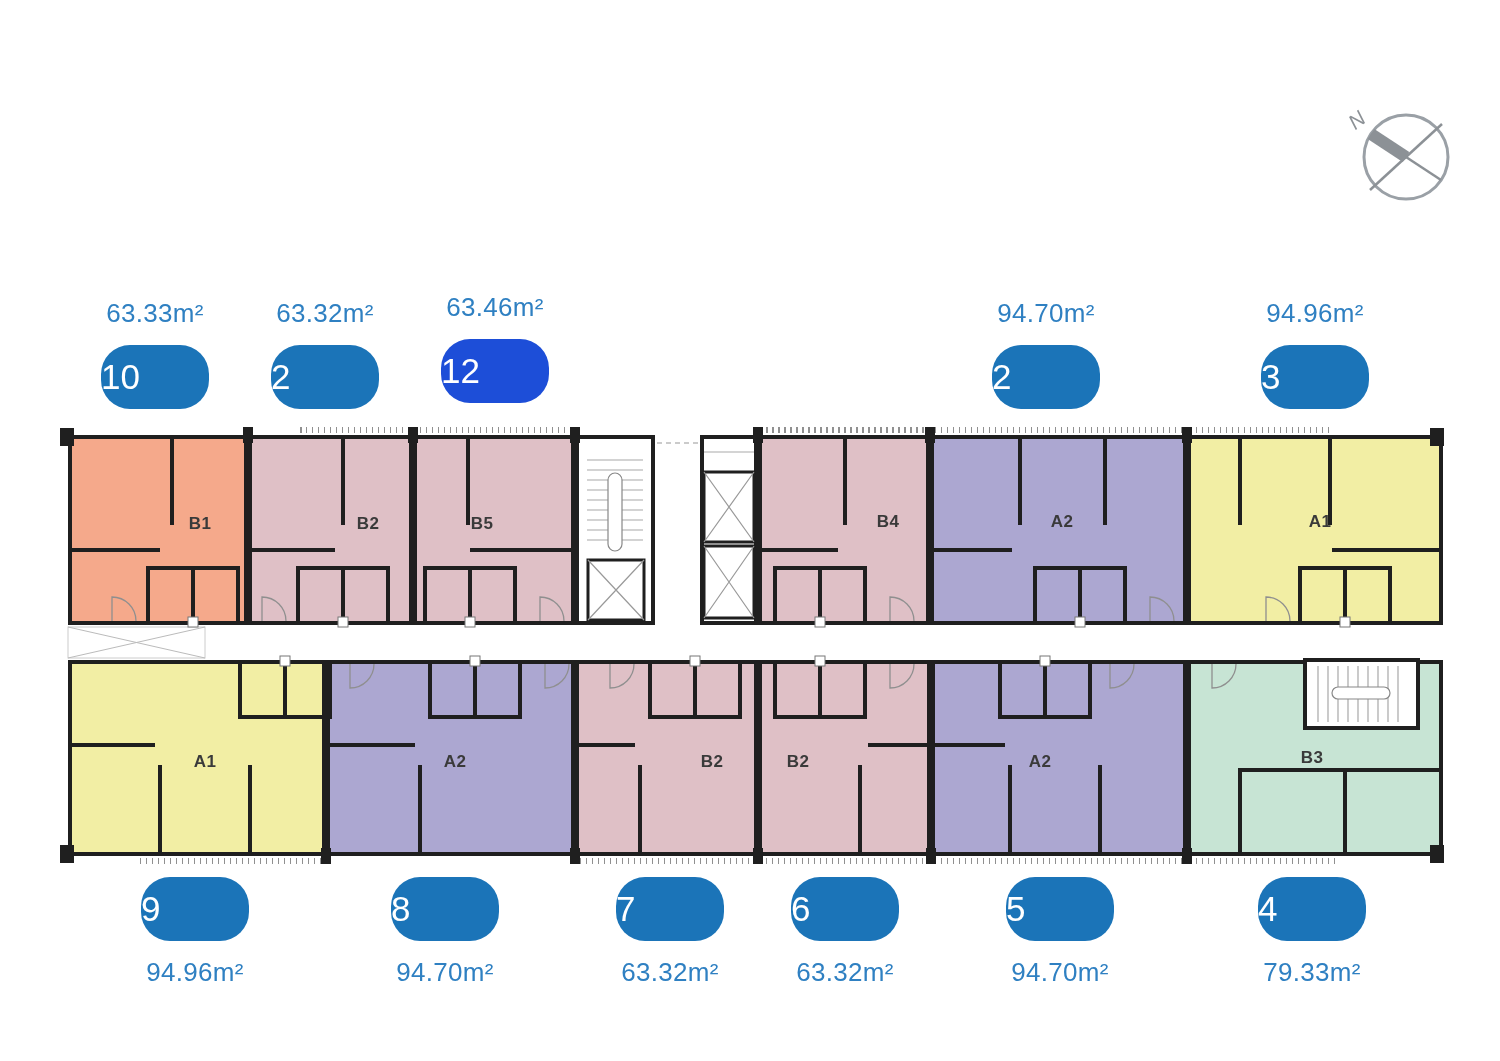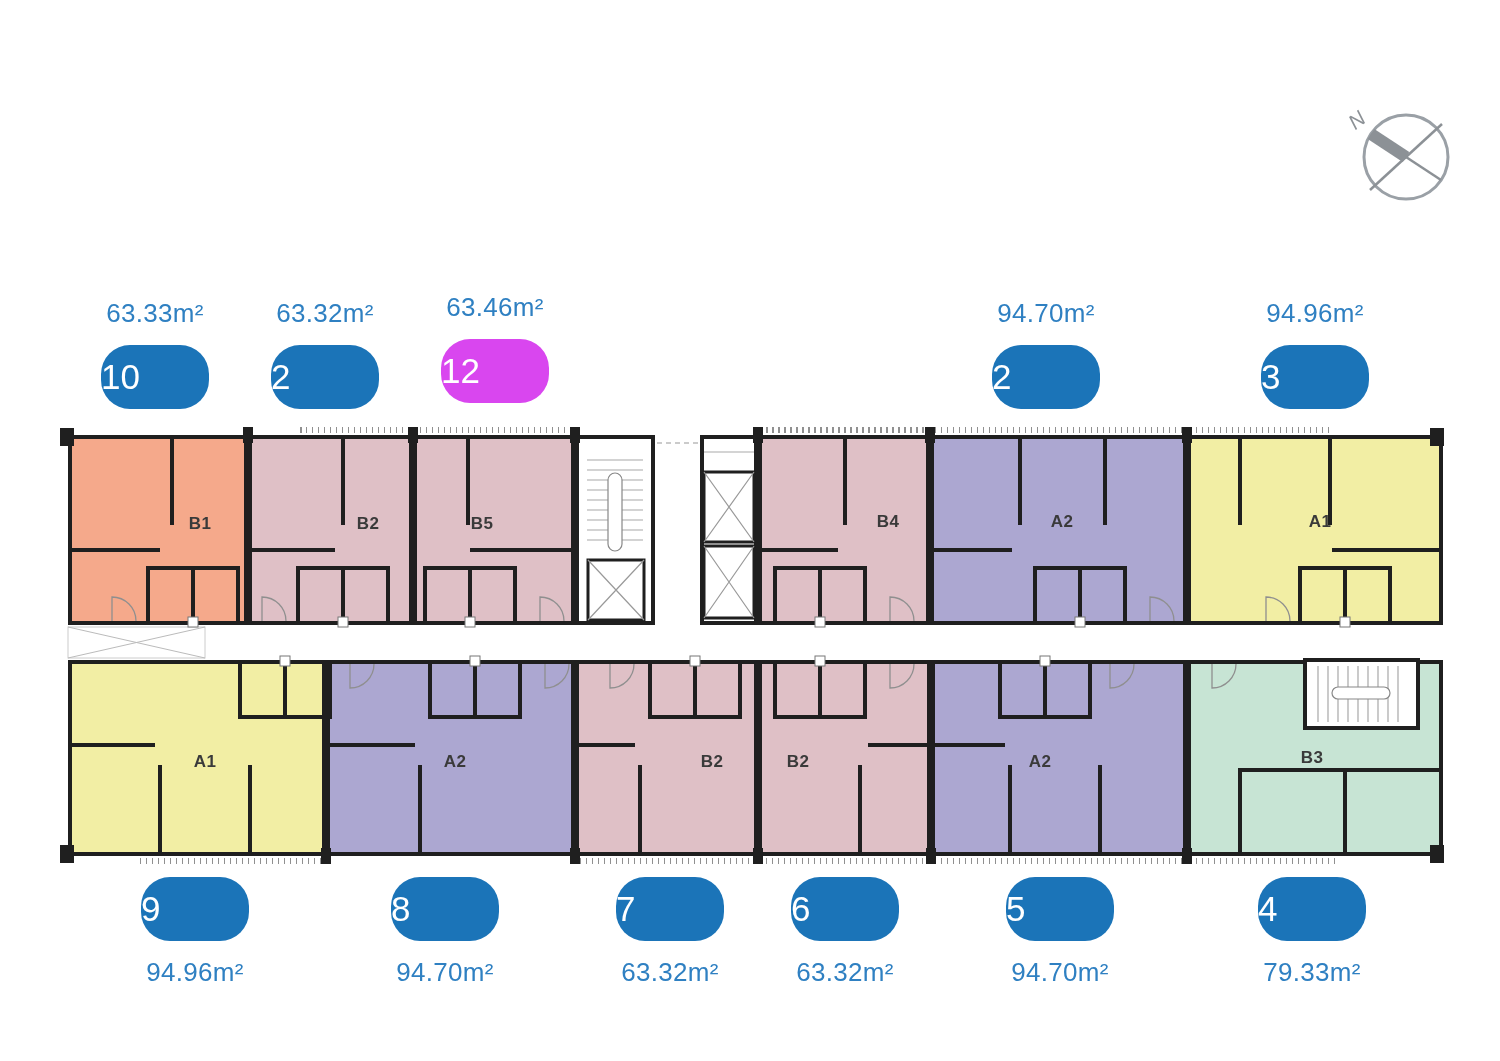--- a/index.html
+++ b/index.html
@@ -191,21 +191,21 @@
       </div>
   </div>
   <div class="badge-group" style="left:325px;top:298px">
     <div class="area-label" style="color: rgb(47, 128, 194);">63.32m²</div>
     <div class="pill" style="background: rgb(27, 116, 184);">
         <span>2</span>
       </div>
   </div>
   <div class="badge-group" style="left:495px;top:292px">
     <div class="area-label" style="color: rgb(47, 128, 194);">63.46m²</div>
-    <div class="pill" style="background: #d946ef;">
+    <div class="pill" style="background: #1d4ed8;">
         <span>12</span>
       </div>
   </div>
   <div class="badge-group" style="left:1046px;top:298px">
     <div class="area-label" style="color: rgb(47, 128, 194);">94.70m²</div>
     <div class="pill" style="background: rgb(27, 116, 184);">
         <span>2</span>
       </div>
   </div>
   <div class="badge-group" style="left:1315px;top:298px">

